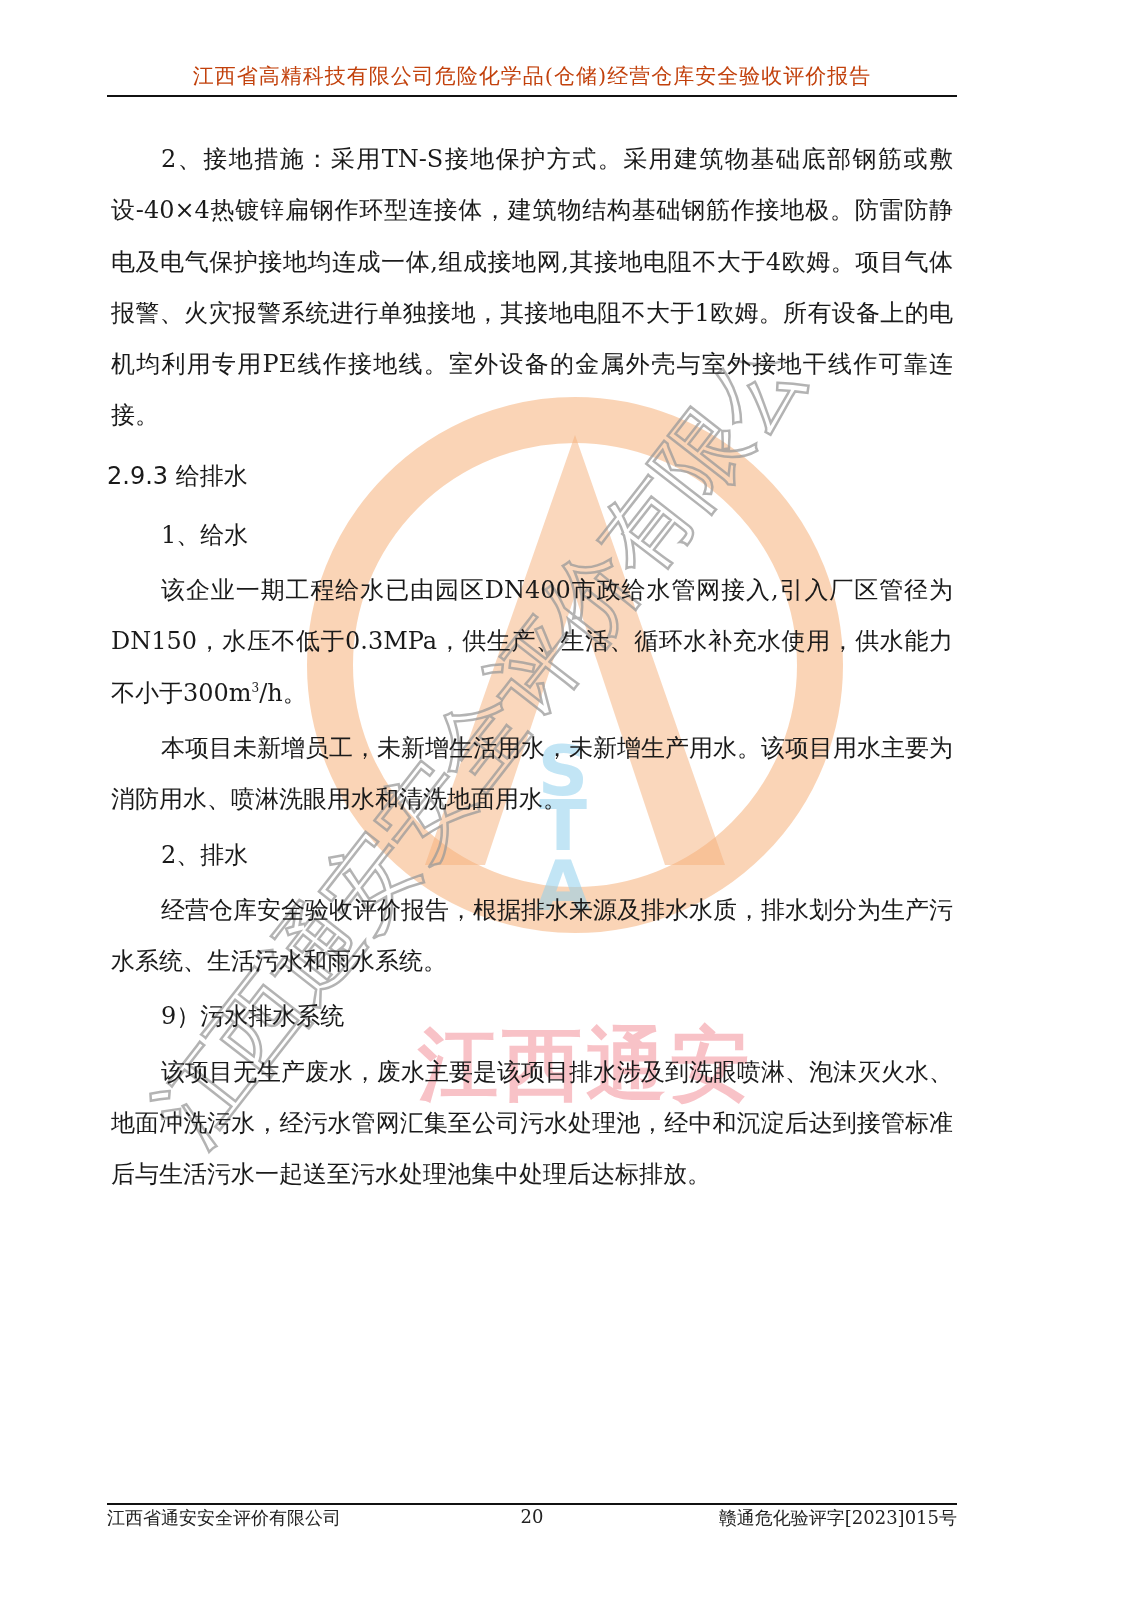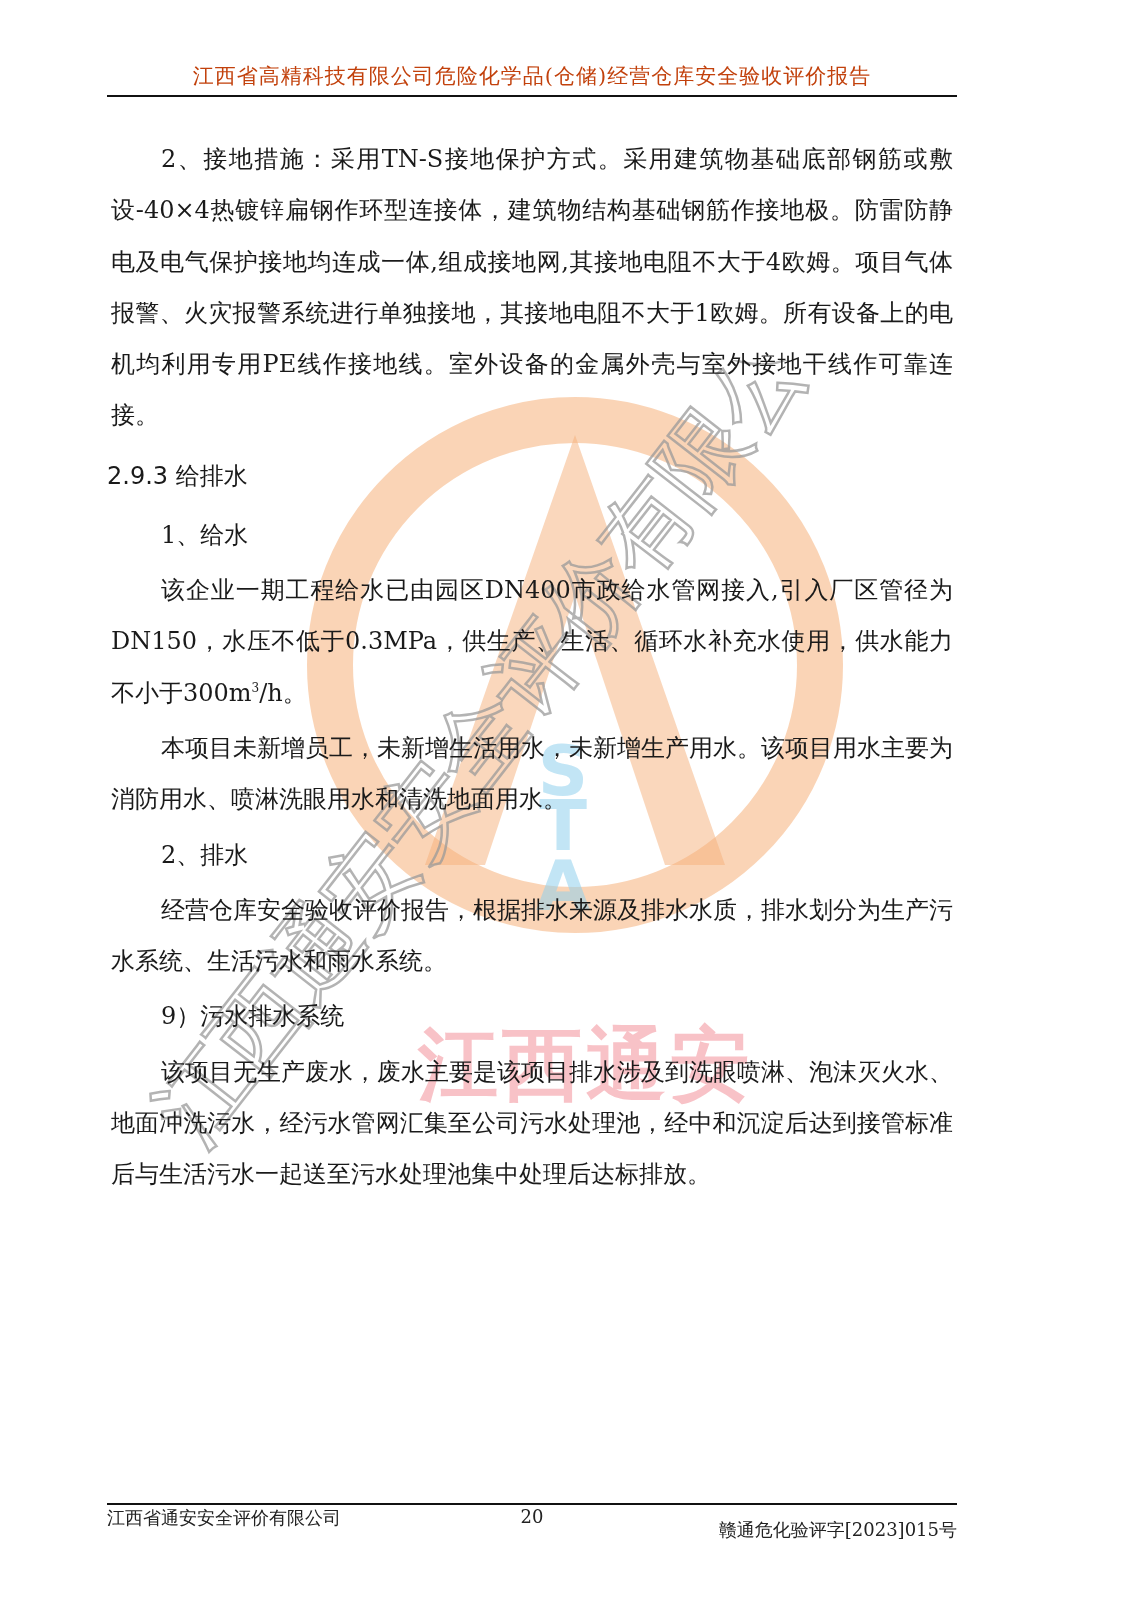--- a/index.html
+++ b/index.html
@@ -13,21 +13,21 @@
   .p { margin:4px; text-align:justify; text-justify:inter-ideograph; }
   .indent { text-indent:50px; }
   .indent2 { text-indent:78px; }
   h3.sec { margin:0; font-family:"DejaVu Sans","Liberation Sans",sans-serif; font-weight:normal;
            font-size:24px; line-height:60px; }
   sup { font-size:12px; line-height:0; }
   .footer-rule { position:absolute; left:107px; top:1503px; width:850px; height:2px; background:#111; }
   .footer { position:absolute; left:107px; top:1506px; width:850px; height:26px; font-size:18px; color:#222; }
   .footer .left { position:absolute; left:0; top:0; }
   .footer .center { position:absolute; left:0; width:100%; top:0; text-align:center; }
-  .footer .right { position:absolute; right:0; top:12px;margin-left:6px; }
+  .footer .right { position:absolute; right:0; top:0;margin-left:6px; }
   .wm { position:absolute; pointer-events:none; }
   .wm-ring { left:305px; top:395px; width:540px; height:540px; }
   .wm-pink { left:418px; top:1012px; font-family:"DejaVu Sans",sans-serif; font-weight:bold;
              font-size:80px; color:rgba(240,120,130,0.45); letter-spacing:4px; }
   .wm-diag { left:120px; top:360px; width:900px; height:820px; }
 </style>
 </head>
 <body>
 
 <div class="page">

